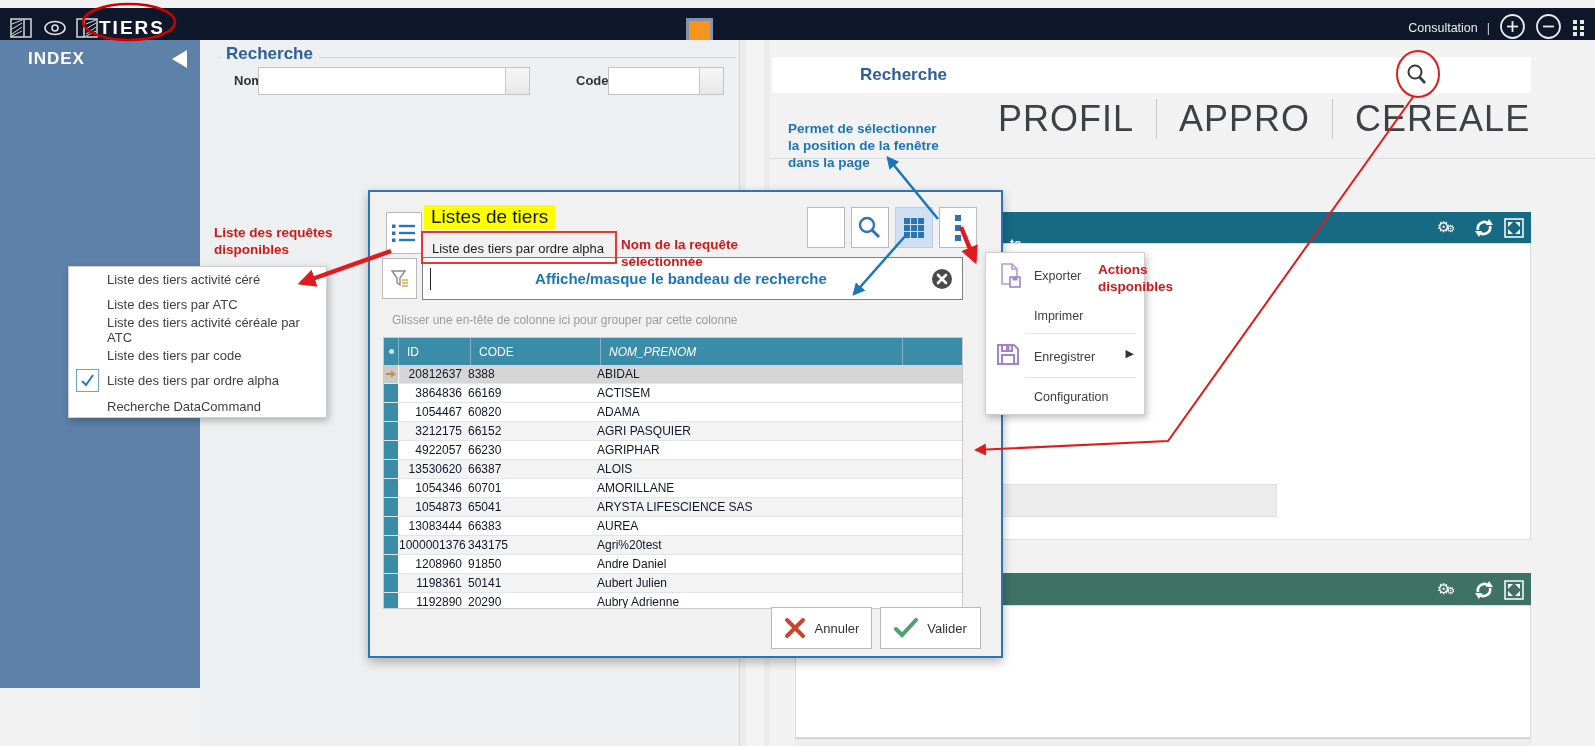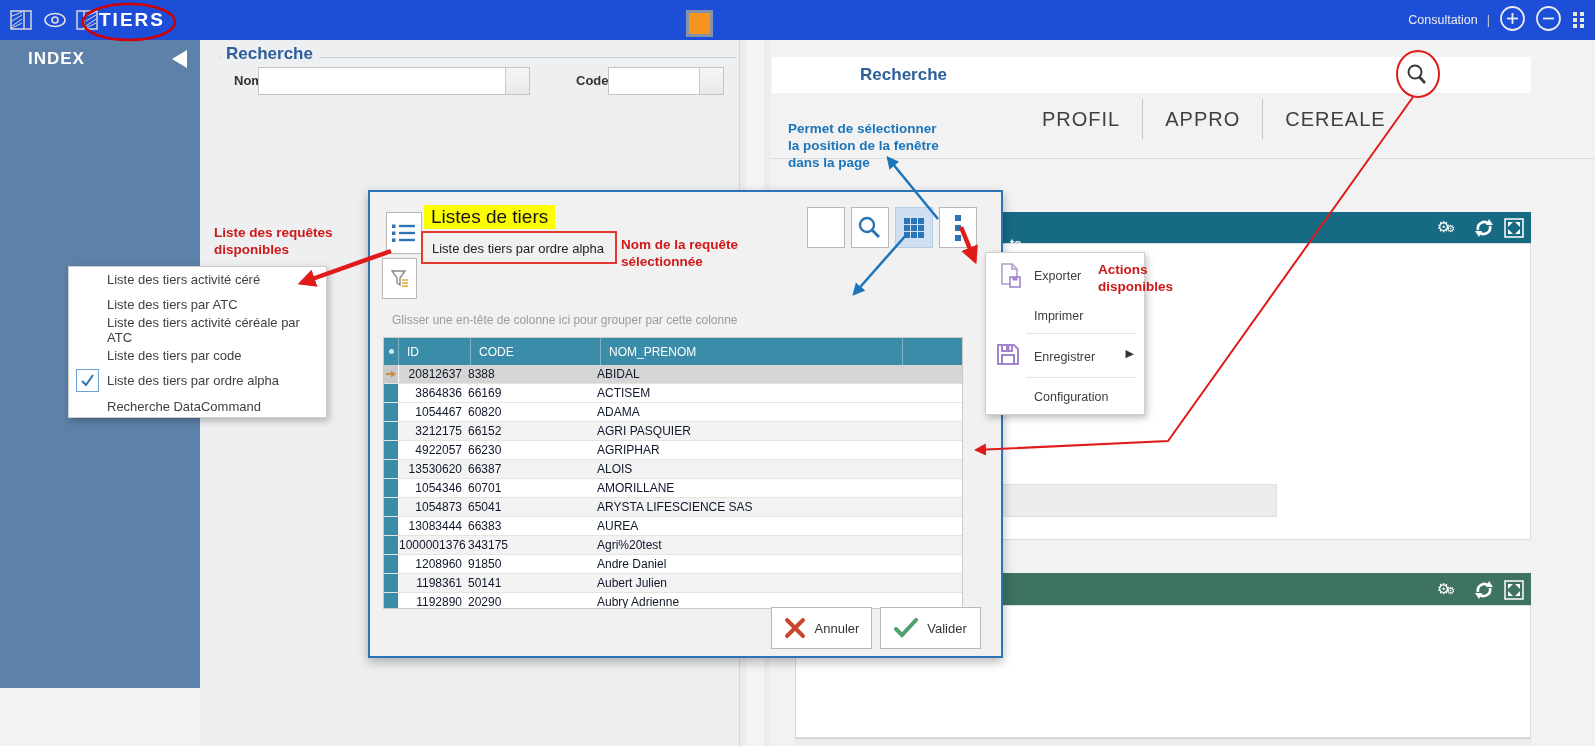--- a/index.html
+++ b/index.html
@@ -1,41 +1,41 @@
 <!DOCTYPE html>
 <html><head>
 <meta charset="utf-8">
 <style>
   html,body{margin:0;padding:0;background:#dcdcdc;}
   #page{position:relative;width:1595px;height:746px;overflow:hidden;
         font-family:"Liberation Sans","DejaVu Sans",sans-serif;background:#f2f2f2;}
   .abs{position:absolute;box-sizing:border-box;}
   
-  .topbar{left:0;top:0;width:1595px;height:40px;background:#1d4ed8;color:#fff;}
+  .topbar{left:0;top:8px;width:1595px;height:40px;background:#0f172a;color:#fff;}
   .tb-title{font-size:19px;font-weight:600;letter-spacing:2px;line-height:40px;color:#fff;}
   .tb-right{display:flex;align-items:center;gap:9px;height:40px;color:#ededed;font-size:12.5px;}
   .orange-btn{width:27px;height:27px;background:#f7941d;border:3px solid #8493ab;}
   
   .sidebar{left:0;top:40px;width:200px;height:648px;background:#5d81a8;}
   .sb-title{color:#fff;font-size:17px;font-weight:bold;letter-spacing:1px;}
   .tri-left{width:0;height:0;border-top:9px solid transparent;border-bottom:9px solid transparent;border-right:15px solid #fff;}
   
   .lpanel{left:200px;top:40px;width:540px;height:706px;background:#edeff1;border-right:1px solid #d6d6d6;}
   .fs-line{background:#c9d2de;height:1px;}
   .fs-title{color:#2d5f9b;font-size:17px;font-weight:bold;background:#edeff1;padding:0 6px;}
   .fld-label{font-size:13px;font-weight:bold;color:#333;}
   .fld-input{background:#fff;border:1px solid #c4c4c4;display:flex;}
   .fld-input input{flex:1;border:none;outline:none;min-width:0;font-size:13px;padding:0 6px;background:transparent;}
   .fld-btn{width:23px;border-left:1px solid #c9c9c9;background:linear-gradient(#f6f6f6,#e8e8e8);}
   
   .splitter{left:740px;top:40px;width:30px;height:706px;background:#ececec;}
   .rpanel{left:770px;top:40px;width:825px;height:706px;background:#f2f2f2;}
   .rsearchbar{left:772px;top:57px;width:759px;height:36px;background:#fff;}
   .rsearch-label{color:#2d5f9b;font-size:17px;font-weight:bold;line-height:36px;text-align:right;}
-  .tabs{display:flex;align-items:center;gap:22px;color:#3e4144;font-size:20px;letter-spacing:1px;margin-left:44px;}
+  .tabs{display:flex;align-items:center;gap:22px;color:#3e4144;font-size:36px;letter-spacing:1px;}
   .tab-sep{width:1px;height:40px;background:#c6c6c6;}
   .hairline{background:#dcdcdc;height:1px;}
   .sect-head{height:31px;color:#fff;display:flex;align-items:center;}
   .teal{background:#176a84;}
   .green{background:#3e7263;}
   .sect-title{font-size:13px;font-weight:bold;color:#fff;margin-top:16px;}
   .sect-body{background:#fff;border:1px solid #dcdcdc;}
   .graybar{background:#ececec;border:1px solid #e0e0e0;}
   .bstrip{background:#ededed;border-top:1px solid #d0d0d0;}
   
@@ -310,31 +310,44 @@
     <div class="abs mbtn" style="left:12px;top:66px;width:35px;height:41px;">
       <svg width="20" height="19">
           <path d="M2 2 H15 L10 9 V16 L7 14 V9 Z" fill="#fdfdfd" stroke="#8a8a8a" stroke-width="1.4"></path>
           <g stroke="#e0b23c" stroke-width="1.6">
             <line x1="12" y1="11" x2="18" y2="11"></line>
             <line x1="12" y1="14" x2="18" y2="14"></line>
             <line x1="12" y1="17" x2="18" y2="17"></line>
           </g>
         </svg>
     </div>
+    <div class="abs msearch" style="left:52px;top:65px;width:541px;height:43px;">
+      <div class="caret"></div>
+      <div class="band-text">Affiche/masque le bandeau de recherche</div>
+      <span style="margin-right:9px;display:flex;">
+        <svg width="22" height="22">
+            <circle cx="11" cy="11" r="10" fill="#4a4a4a"></circle>
+            <g stroke="#fff" stroke-width="2.6" stroke-linecap="round">
+              <line x1="7" y1="7" x2="15" y2="15"></line>
+              <line x1="15" y1="7" x2="7" y2="15"></line>
+            </g>
+          </svg>
+      </span>
+    </div>
 
     <span class="abs hint" style="left:22px;top:121px;">Glisser une en-tête de colonne ici pour grouper par cette colonne</span>
 
     <div class="abs grid" style="left:13px;top:145px;width:580px;height:272px;">
       <div class="ghead">
         <div style="width:14px;padding-left:0;justify-content:center;">
             <span style="width:5px;height:5px;background:#cfe6ef;border-radius:50%;"></span>
           </div>
         <div style="width:63px;">ID</div>
         <div style="width:121px;">CODE</div>
-        <div style="width:293px;">NOM_PRENOM</div>
+        <div style="width:293px;font-style:italic;">NOM_PRENOM</div>
       </div>
 
       <div class="grow sel">
         <div class="gsel">
             <svg width="10" height="8">
               <line x1="0" y1="4" x2="7" y2="4" stroke="#cf8a3c" stroke-width="2"></line>
               <polygon points="10,4 5,0.5 5,7.5" fill="#cf8a3c"></polygon>
             </svg>
           </div>
         <div class="gid">20812637</div>

